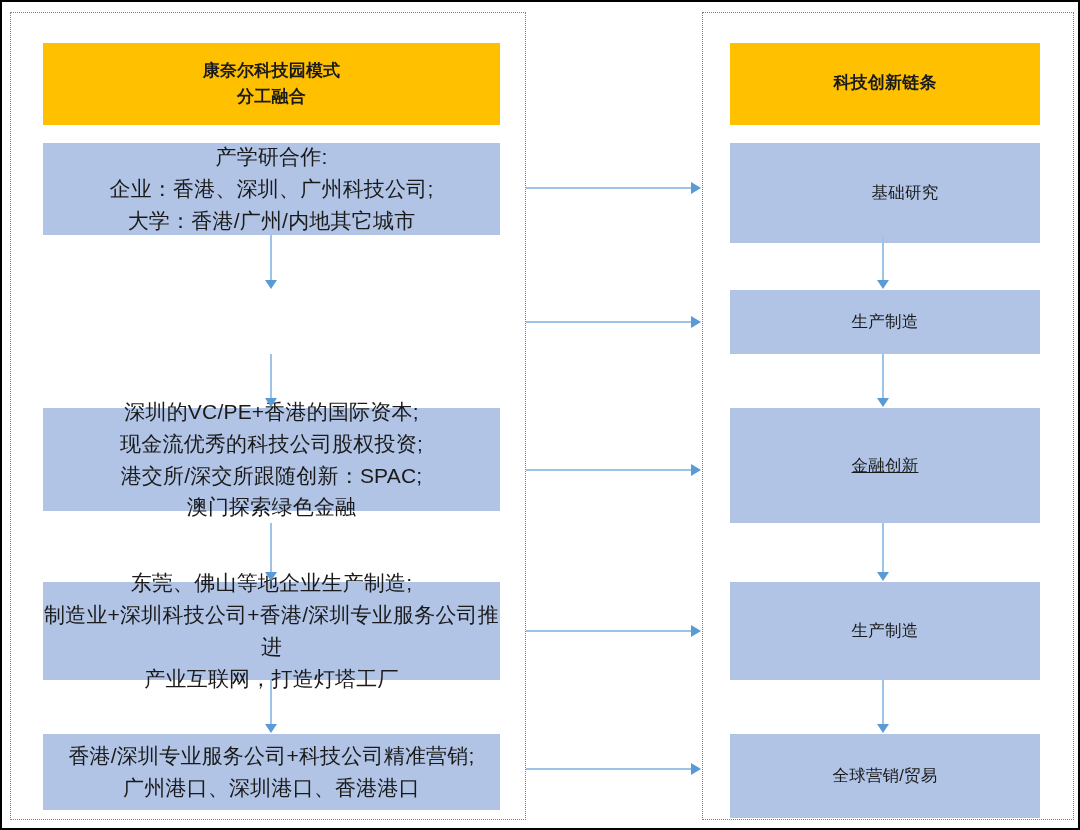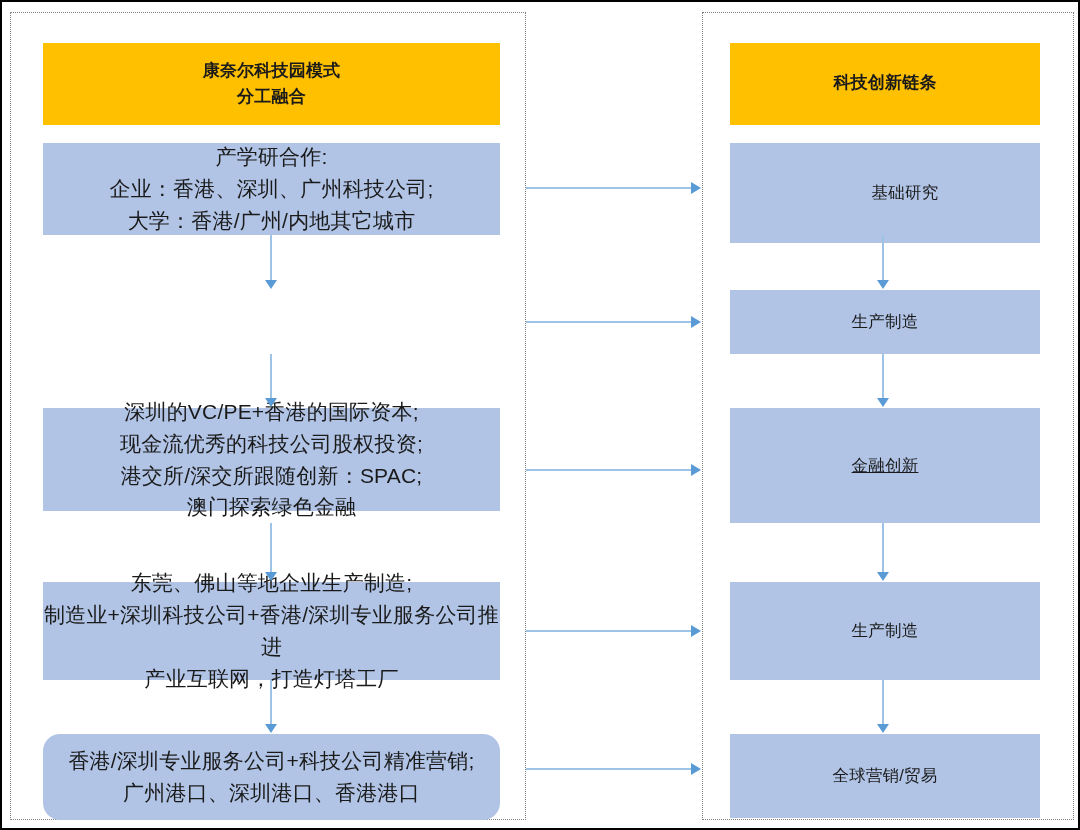--- a/index.html
+++ b/index.html
@@ -110,21 +110,21 @@
 
   <div class="node step col-left" style="top:406px; height:103px;">深圳的VC/PE+香港的国际资本;
 现金流优秀的科技公司股权投资;
 港交所/深交所跟随创新：SPAC;
 澳门探索绿色金融</div>
 
   <div class="node step col-left" style="top:580px; height:98px;">东莞、佛山等地企业生产制造;
 制造业+深圳科技公司+香港/深圳专业服务公司推进
 产业互联网，打造灯塔工厂</div>
 
-  <div class="node step col-left" style="top:732px; height:86px;border-radius:17px;">香港/深圳专业服务公司+科技公司精准营销;
+  <div class="node step col-left" style="top:732px; height:76px;">香港/深圳专业服务公司+科技公司精准营销;
 广州港口、深圳港口、香港港口</div>
 
   <div class="node header col-right" style="top:41px; height:82px;font-family:Liberation Mono, monospace;">科技创新链条</div>
 
   <div class="node stage col-right" style="top:141px; height:100px;padding-left:40px;">基础研究</div>
 
   <div class="node stage col-right" style="top:288px; height:64px;">生产制造</div>
 
   <div class="node stage col-right" style="top:406px; height:115px;text-decoration:underline;">金融创新</div>
 

